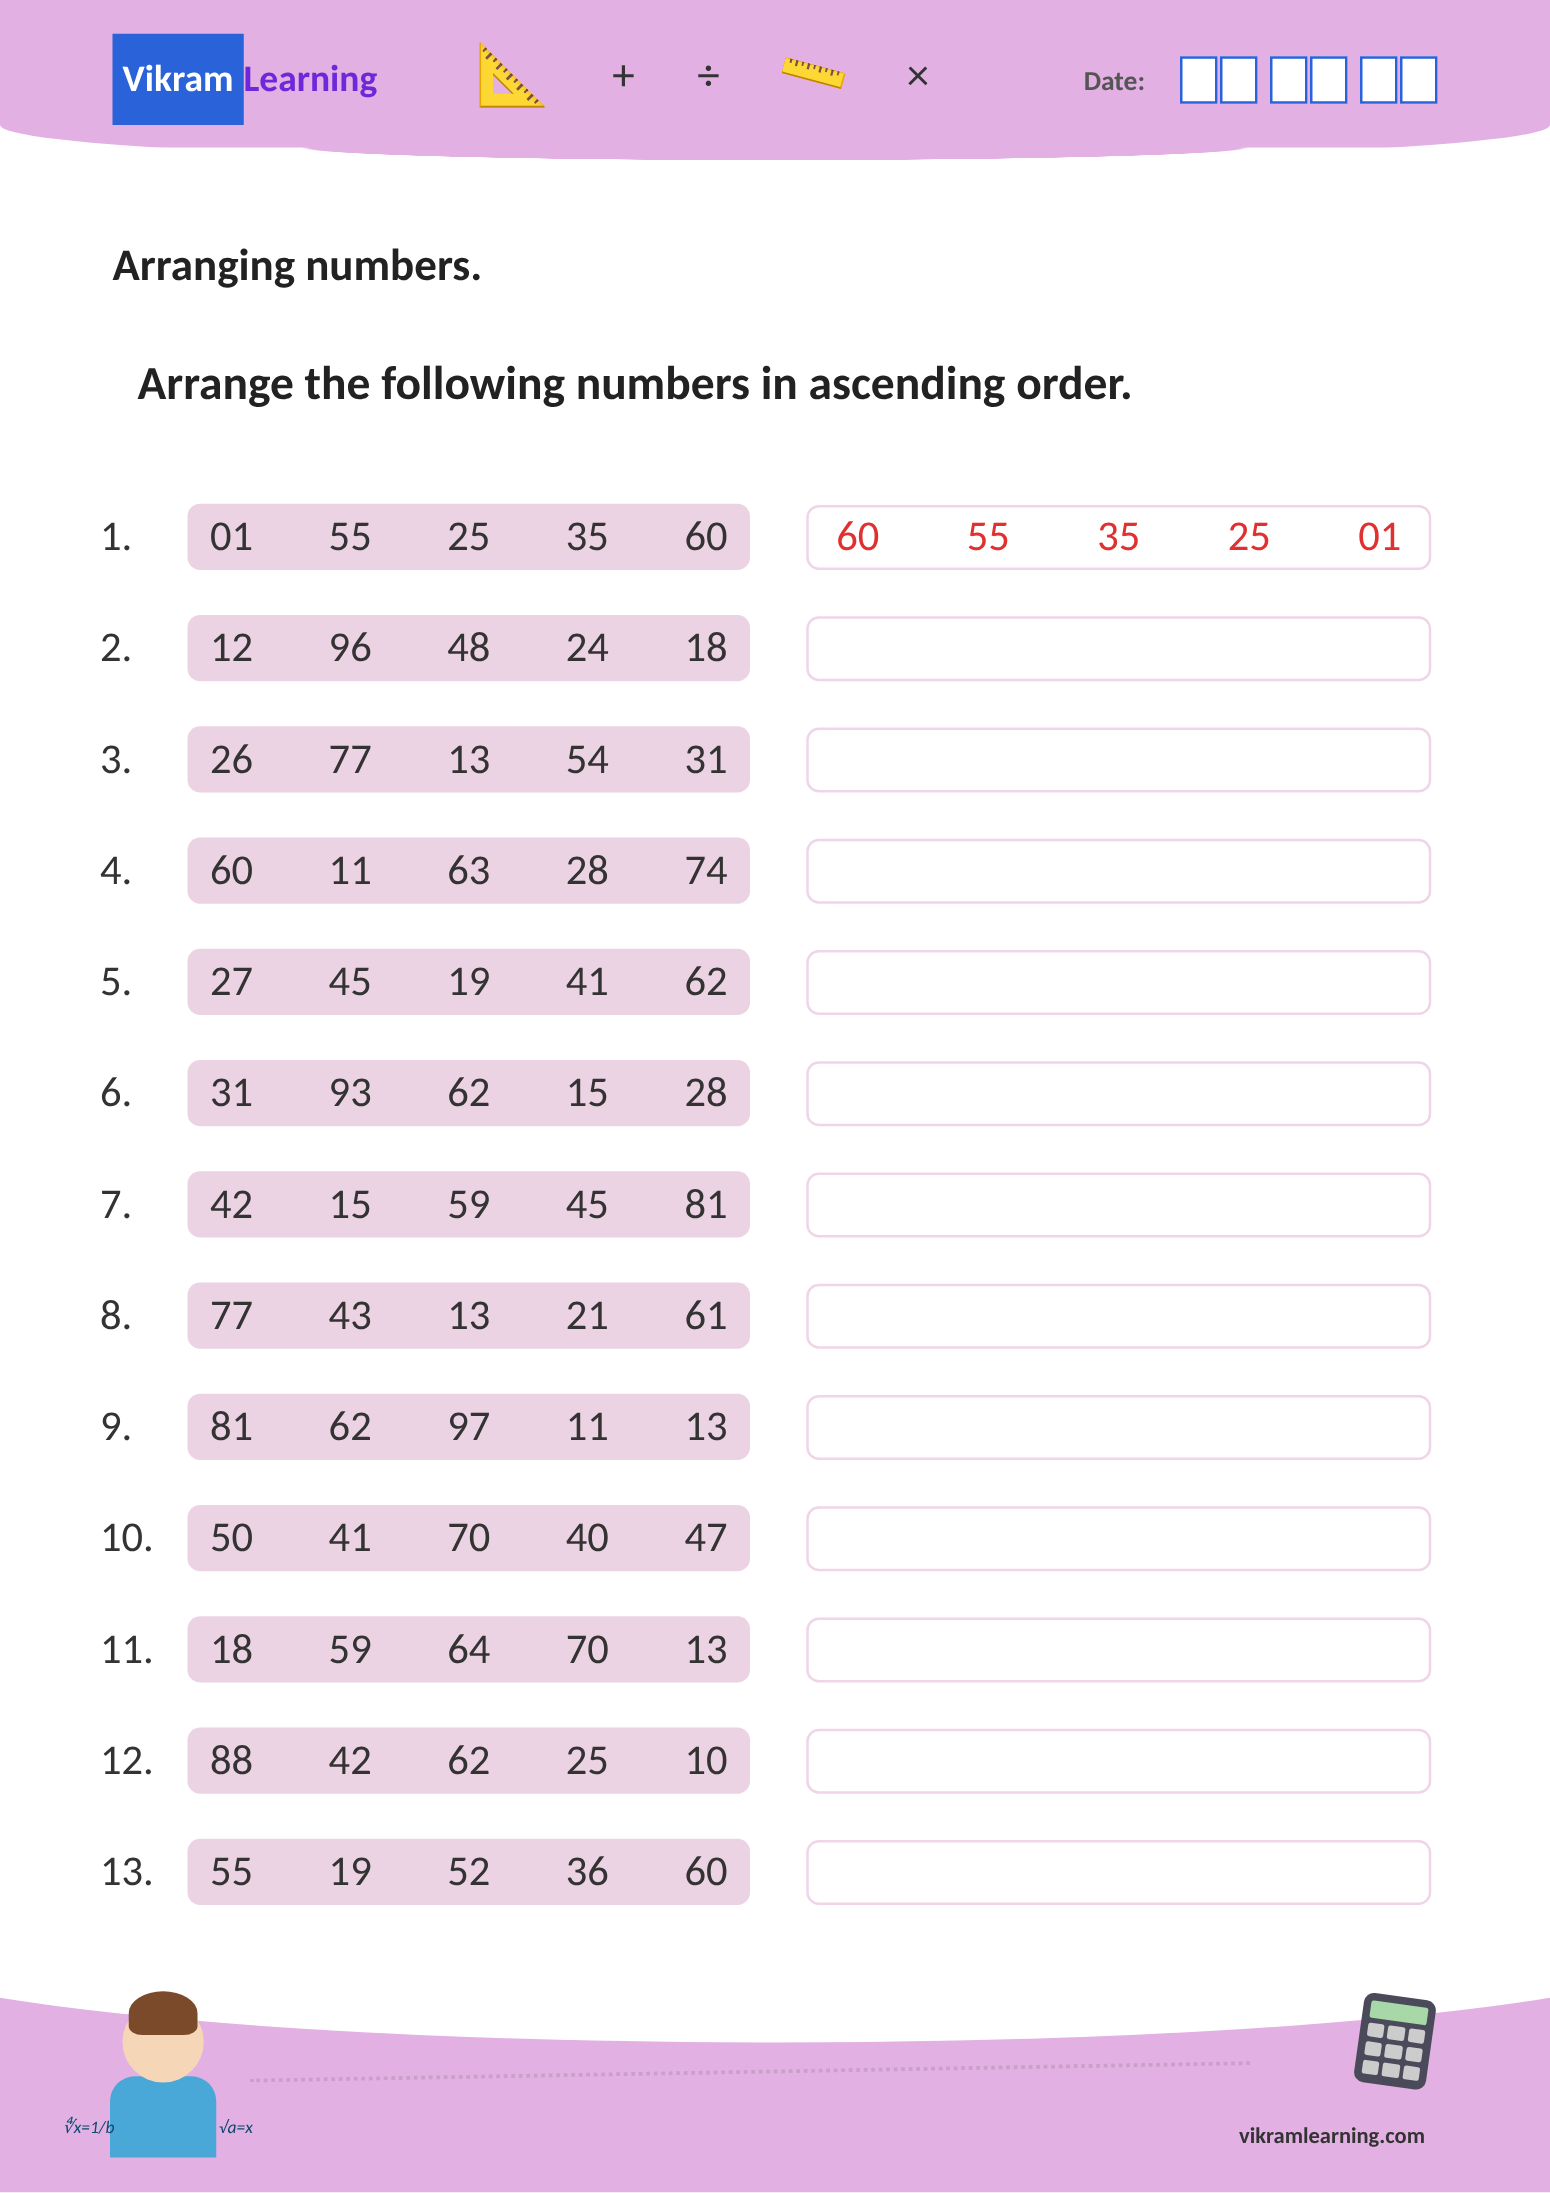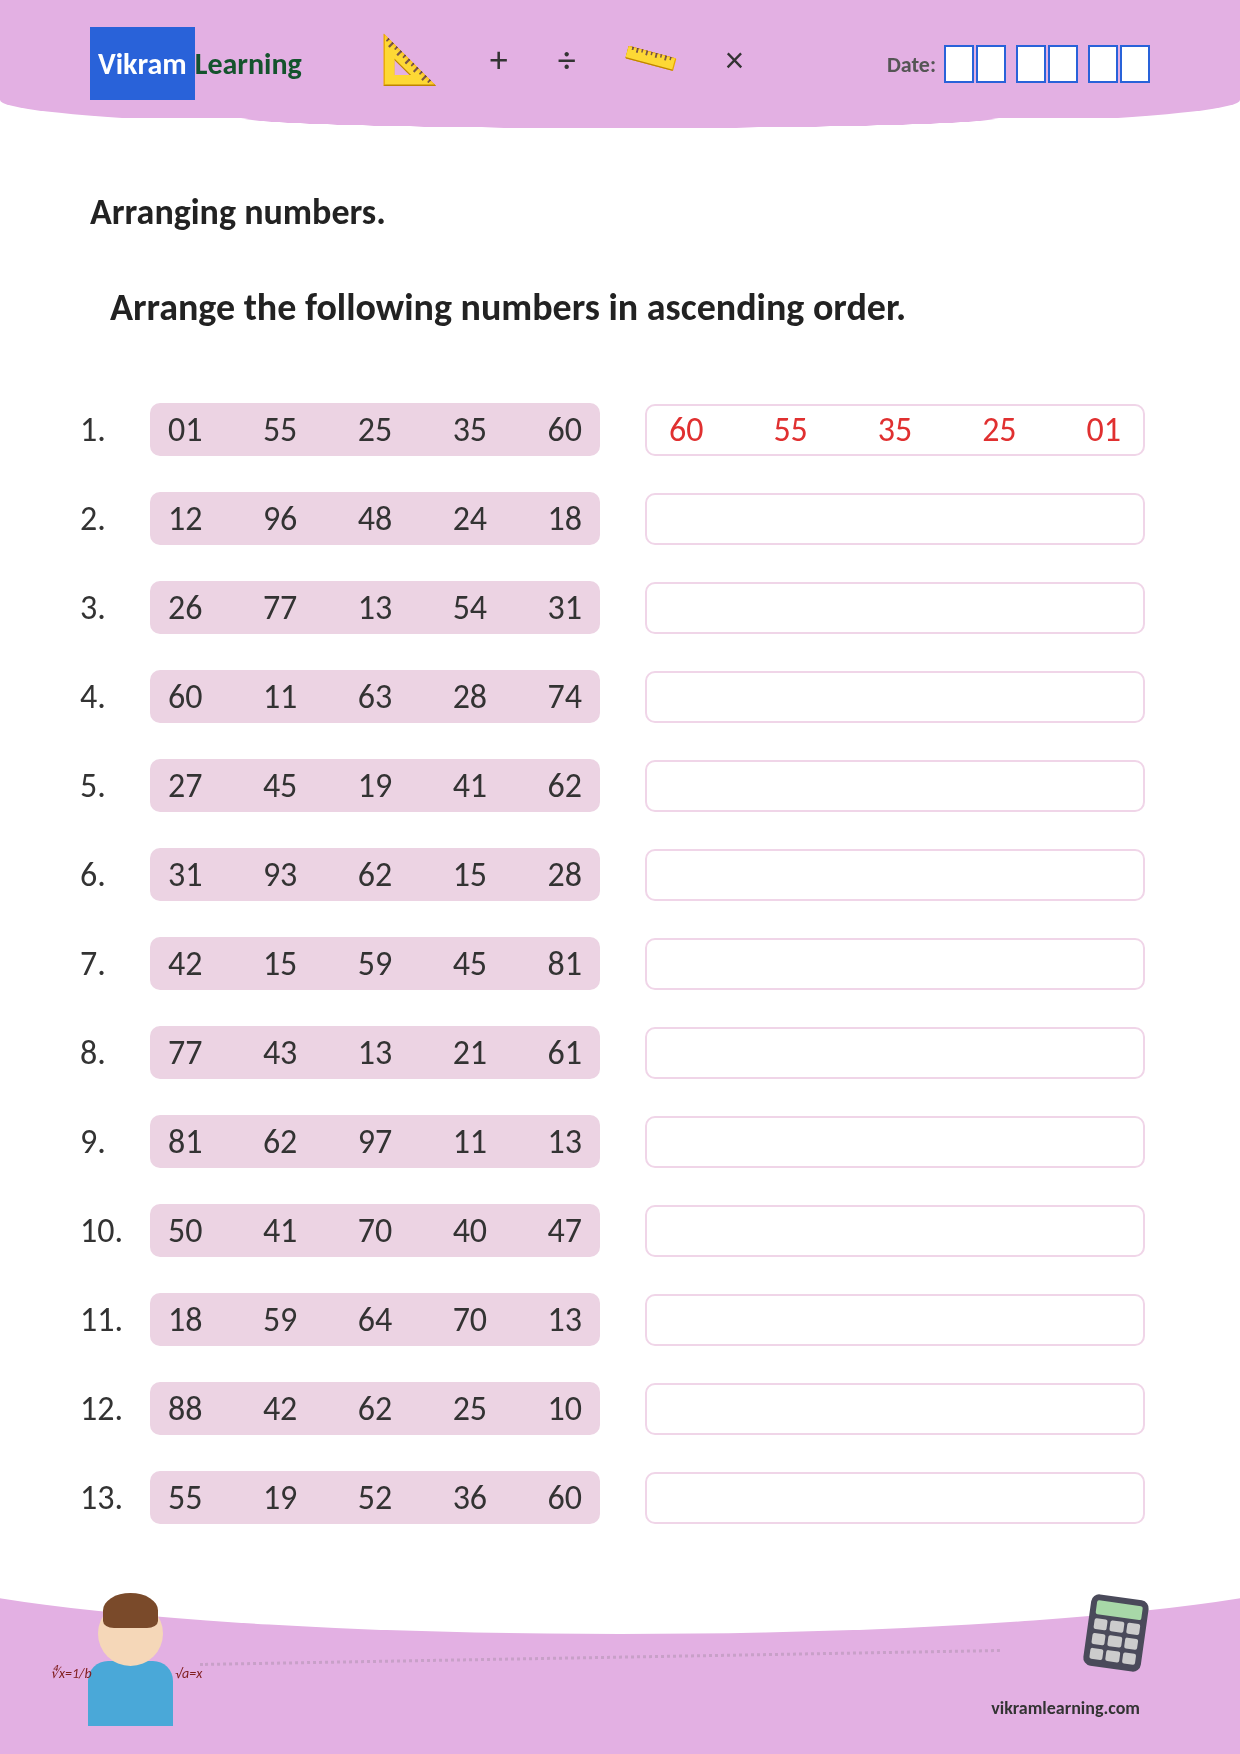--- a/index.html
+++ b/index.html
@@ -33,21 +33,21 @@
     left: 90px;
     top: 45px;
     font-size: 30px;
     font-weight: bold;
   }
   .logo-vikram {
     background: #2962d9;
     color: #fff;
     padding: 18px 8px;
   }
-  .logo-learning { color: #14532d; text-align: right; }
+  .logo-learning { color: #6d28d9; text-align: right; }
   .header-icons {
     position: absolute;
     left: 380px;
     top: 30px;
     display: flex;
     gap: 50px;
     align-items: center;
     font-size: 36px;
     color: #333;
   }
@@ -56,21 +56,21 @@
     font-size: 40px;
     transform: rotate(-30deg);
     display: inline-block;
   }
   .date-section {
     position: absolute;
     right: 90px;
     top: 45px;
     display: flex;
     align-items: center;
-    gap: 8px;
+    gap: 28px;
   }
   .date-label { font-size: 22px; font-weight: bold; color: #555; }
   .date-boxes { display: flex; gap: 10px; }
   .date-box-group { display: flex; gap: 2px; }
   .date-box {
     width: 30px;
     height: 38px;
     border: 2px solid #2962d9;
     background: #fff;
   }
@@ -217,23 +217,23 @@
   }
   .kid-body {
     width: 85px;
     height: 65px;
     background: #4aa8d8;
     border-radius: 20px 20px 0 0;
     margin: -5px auto 0;
   }
   .formula-left, .formula-right {
     position: absolute;
-    bottom: 72px;
+    bottom: 44px;
     font-size: 14px;
-    color: #7f1d1d;
+    color: #0c4a6e;
     font-style: italic;
   }
   .formula-left { left: 50px; }
   .formula-right { left: 175px; }
   .dotted-line {
     position: absolute;
     bottom: 95px;
     left: 200px;
     width: 800px;
     height: 2px;

